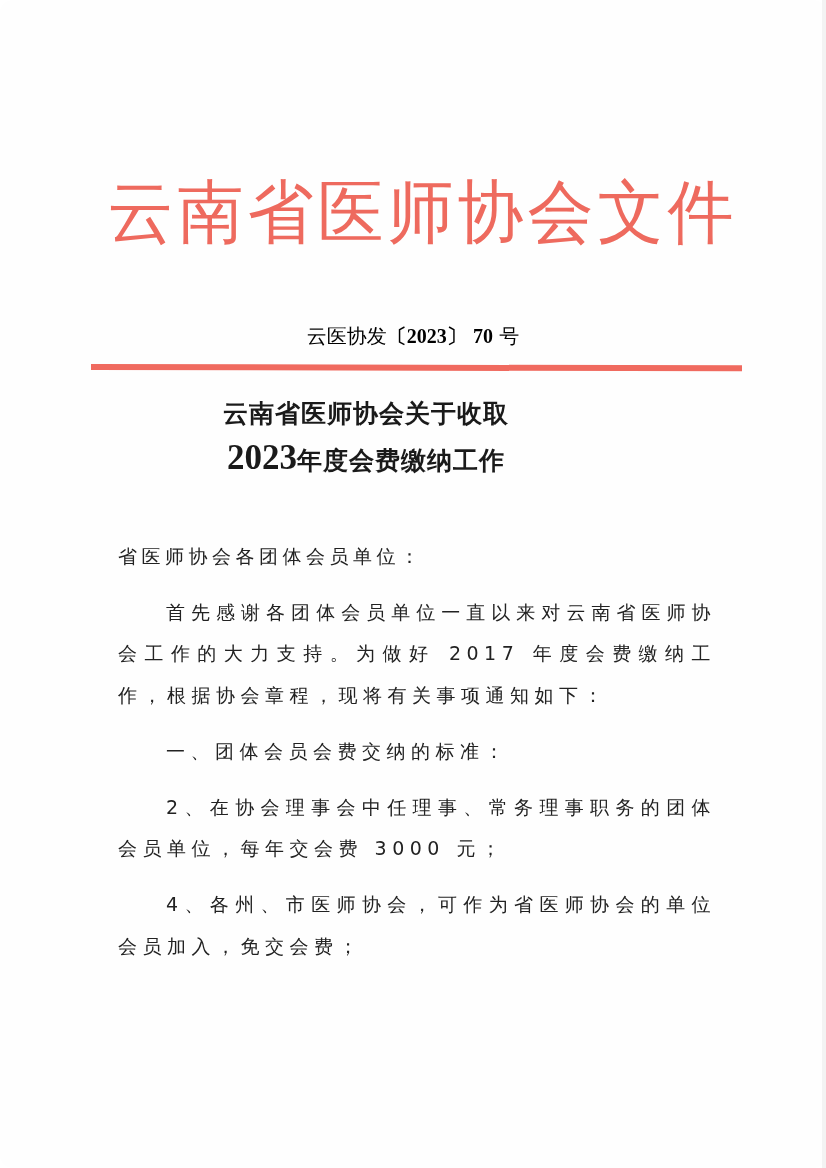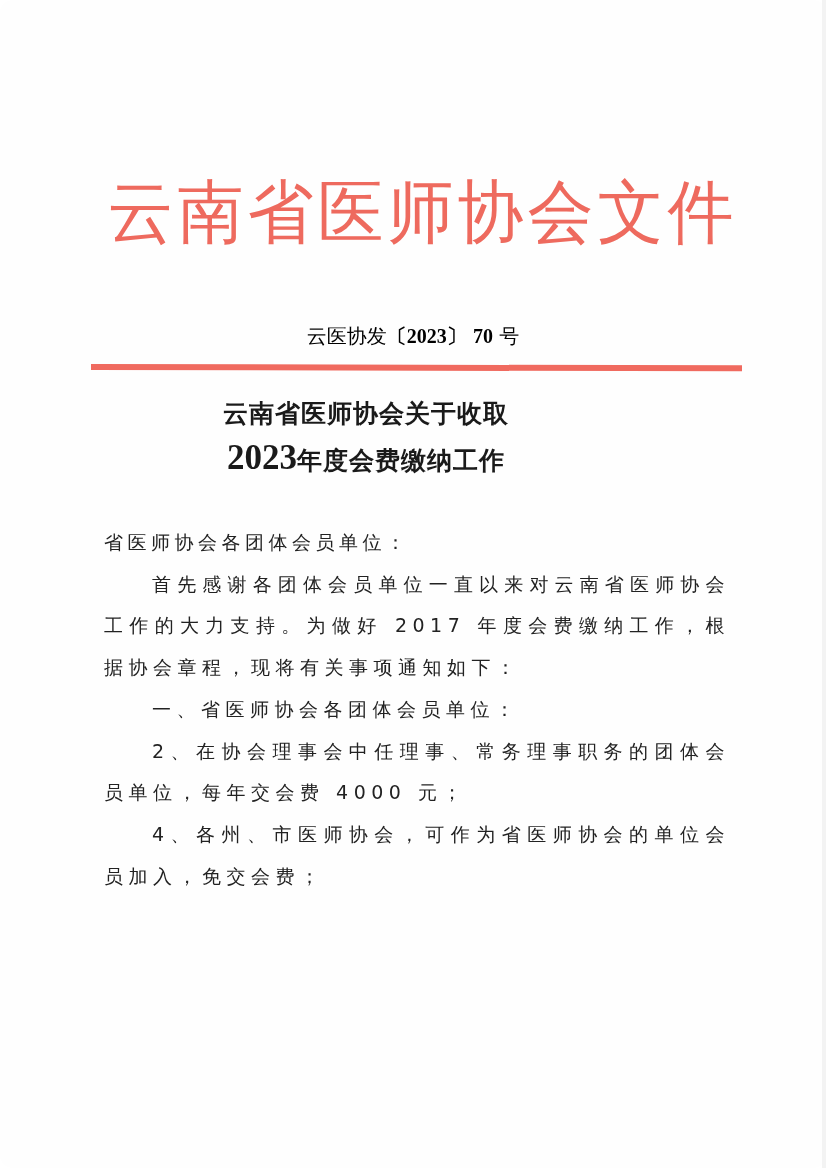--- a/index.html
+++ b/index.html
@@ -89,21 +89,21 @@
     position: absolute;
     left: 104px;
     top: 522px;
     width: 626px;
     font-family: "DejaVu Sans", "Liberation Sans", sans-serif;
     font-size: 19px;
     line-height: 41.7px;
     color: #222;
   }
   .body-text p {
-    margin: 0;
+    margin: 14px;
     text-align: justify;
     text-align-last: left;
     letter-spacing: 5.5px;
   }
   .body-text p.indent { text-indent: 48px; }
   .body-text .salutation { letter-spacing: 4.5px; }
 </style>
 </head>
 <body>
 
@@ -121,17 +121,17 @@
   <div class="red-rule" style="background:#F06A5F;"></div>
 
   <div class="notice-title">
     <span class="line line1">云南省医师协会关于收取</span>
     <span class="line line2"><span class="yr">2023</span><span>年度会费缴纳工作</span></span>
   </div>
 
   <div class="body-text">
     <p class="salutation">省医师协会各团体会员单位：</p>
     <p class="indent">首先感谢各团体会员单位一直以来对云南省医师协会工作的大力支持。为做好 2017 年度会费缴纳工作，根据协会章程，现将有关事项通知如下：</p>
-    <p class="indent">一、省医师协会各团体会员单位：</p>
-    <p class="indent">2、在协会理事会中任理事、常务理事职务的团体会员单位，每年交会费 4000 元；</p>
+    <p class="indent">一、团体会员会费交纳的标准：</p>
+    <p class="indent">2、在协会理事会中任理事、常务理事职务的团体会员单位，每年交会费 3000 元；</p>
     <p class="indent">4、各州、市医师协会，可作为省医师协会的单位会员加入，免交会费；</p>
   </div>
 </div>
 
 </body></html>

